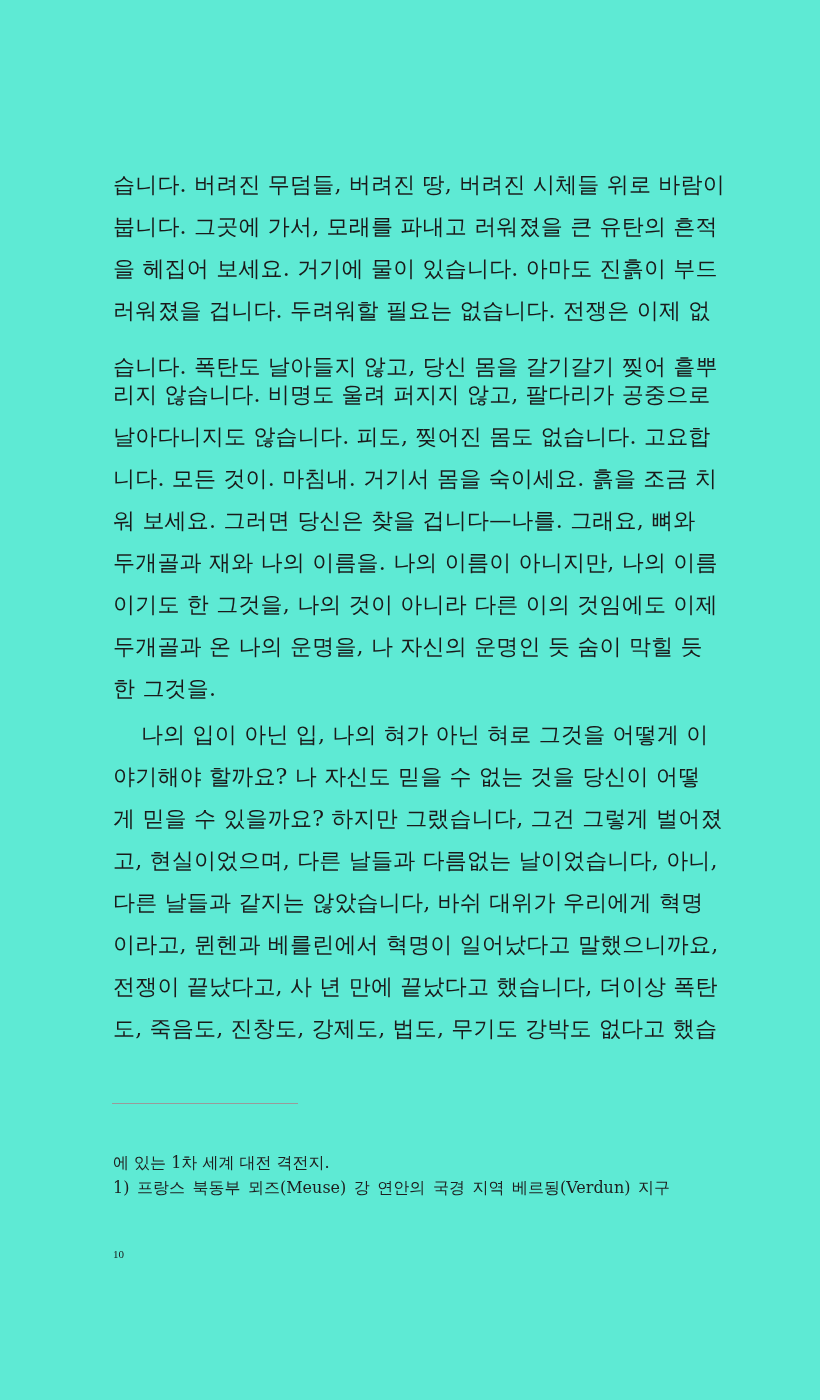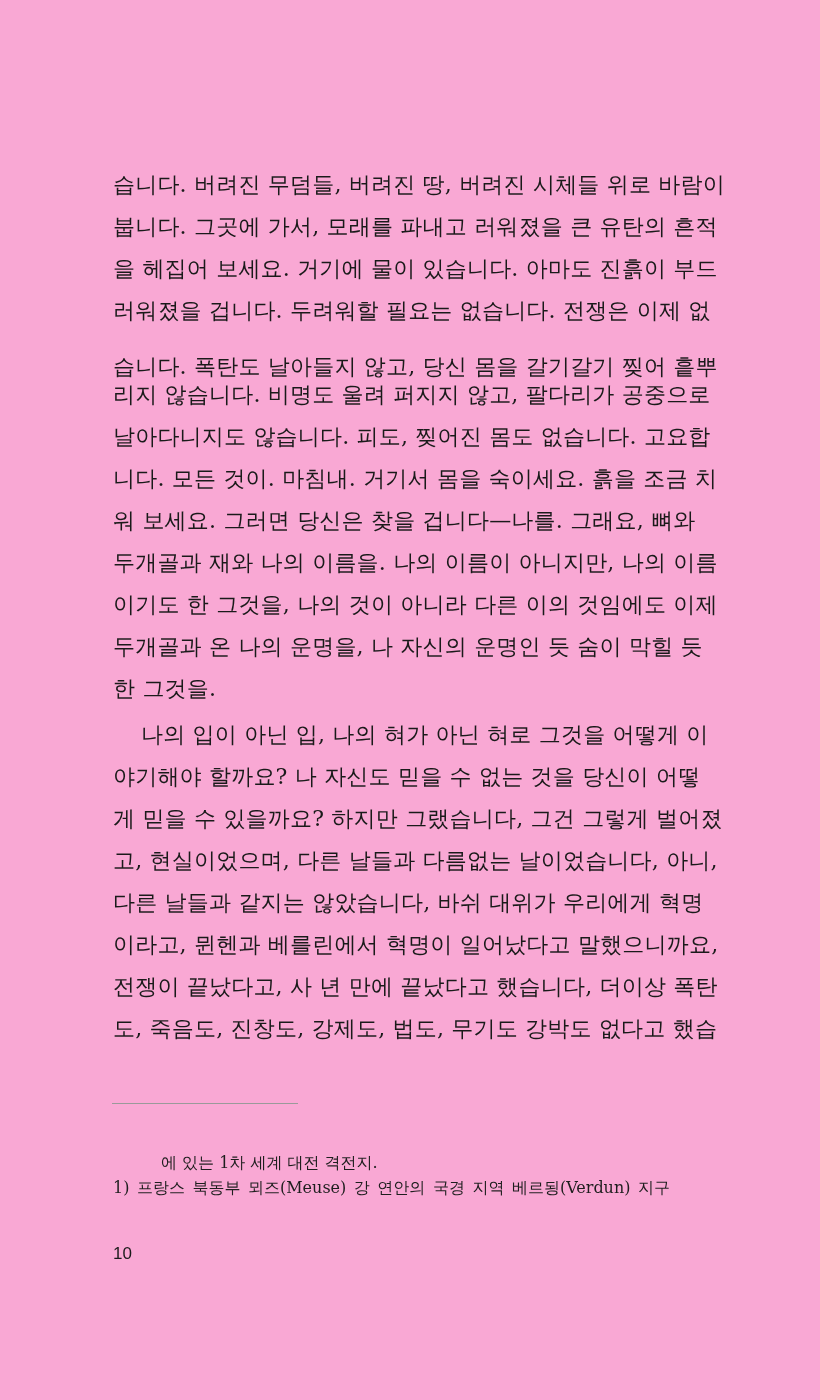--- a/index.html
+++ b/index.html
@@ -13,21 +13,21 @@
       position: relative;
       overflow: hidden;
       font-family: "DejaVu Serif", "Liberation Serif", serif;
       color: #1a1a1a;
     }
     .page {
       position: absolute;
       left: 0; top: 0;
       width: 820px;
       height: 1400px;
-      background: #f9a8d4;
+      background: #5eead4;
     }
     .body-text {
       position: absolute;
       left: 113px;
       width: 557px;
       font-size: 22px;
       letter-spacing: 0.2px;
     }
     .line {
       position: absolute;
@@ -66,30 +66,29 @@
       left: 0;
       width: 557px;
       height: 22px;
       line-height: 22px;
       white-space: nowrap;
       text-align: justify;
       text-align-last: justify;
     }
     .footnote .fline.last {
       text-align-last: left;
-      margin-left: 48px;
     }
     .page-number {
       position: absolute;
       left: 113px;
       top: 1243px;
-      font-size: 17px;
+      font-size: 11px;
       line-height: 22px;
       color: #1a1a1a;
-      font-family: Liberation Sans, sans-serif;
+      font-family: Liberation Serif, serif;
     }
   </style>
 </head>
 <body>
 
 <div class="page">
 
   <div class="body-text">
 
     <div>

